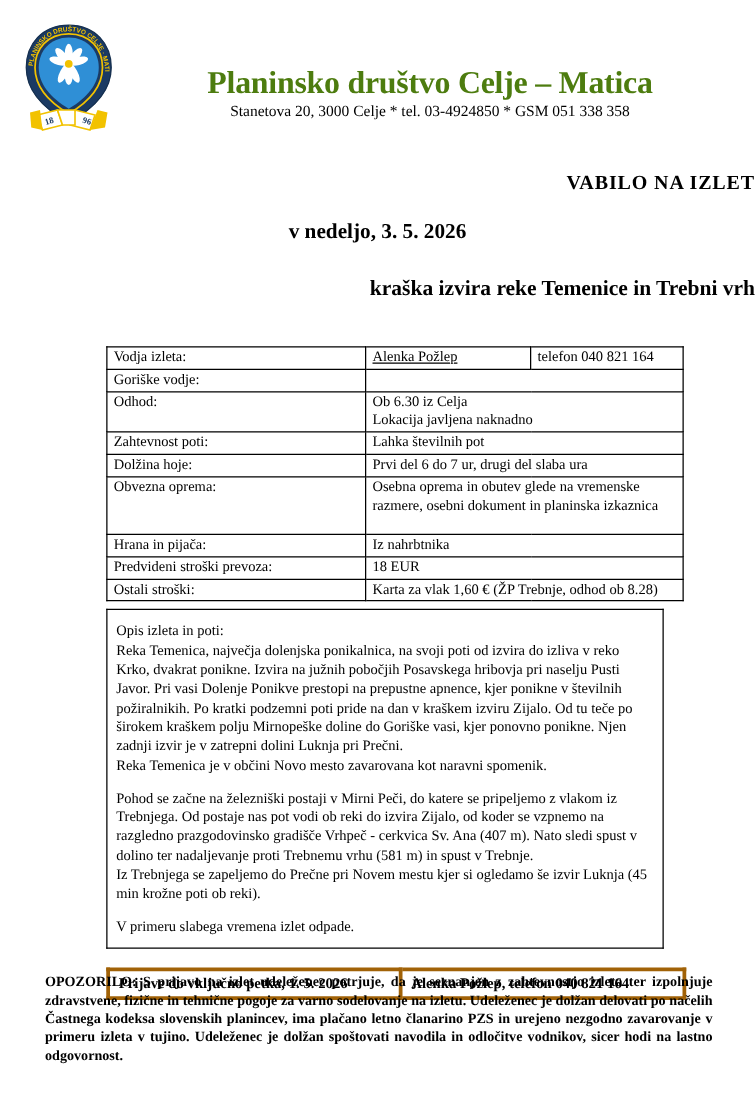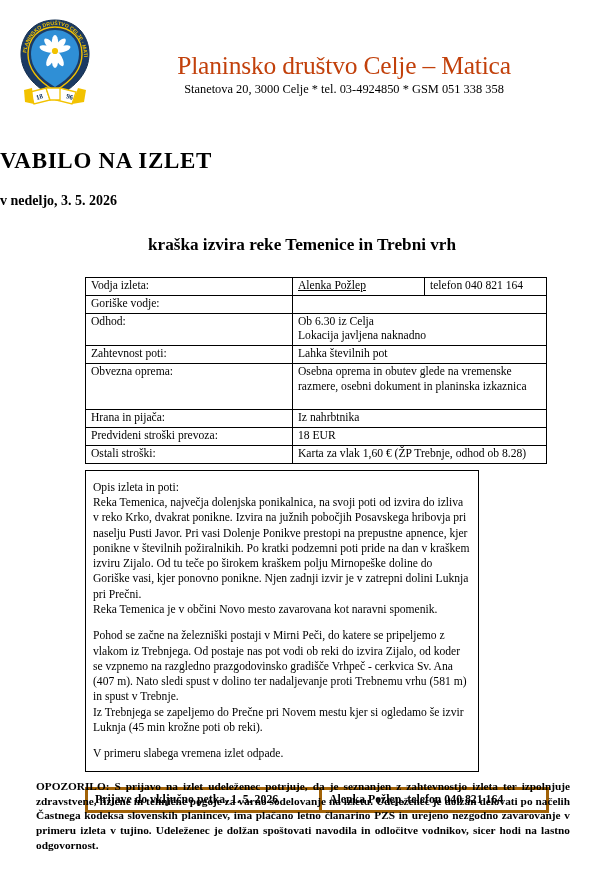--- a/index.html
+++ b/index.html
@@ -29,50 +29,51 @@
     height: 96px;
   }
   .org-block {
     position: absolute;
     left: 104px;
     top: 52px;
     width: 480px;
     text-align: center;
   }
   .org-name {
-    color: #c2410c;
-    font-weight: normal;
+    color: #4d7c0f;
+    font-weight: bold;
     font-size: 25.5px;
     line-height: 1.06;
     letter-spacing: -0.2px;
     white-space: nowrap;
   }
   .org-address {
     margin-top: 3px;
     font-size: 12.4px;
     font-weight: normal;
     line-height: 1.2;
     white-space: nowrap;
   }
 
   
   .title-main {
-    text-align: left;
-    font-size: 23px;
+    text-align: right;
+    font-size: 16px;
     font-weight: bold;
     letter-spacing: 0.7px;
-    margin-top: 36px;
+    margin-top: 26px;
   }
   .title-date {
-    font-size: 14px;
+    text-align: center;
+    font-size: 17px;
     font-weight: bold;
     margin-top: 19px;
   }
   .title-route {
-    text-align: center;
+    text-align: right;
     font-size: 17.2px;
     font-weight: bold;
     margin-top: 26px;
   }
 
   
   .sheet {
     position: absolute;
     left: 85px;
     width: 431px;
@@ -93,21 +94,21 @@
   td.c-label { width: 197px; }
   td.c-value { width: 122px; text-decoration: underline; }
   td.c-extra { width: 112px; }
   .vline { white-space: pre-line; }
   .tall { height: 46px; }
 
   
   table.desc {
     border-collapse: collapse;
     table-layout: fixed;
-    width: 394px;
+    width: 446px;
     font-size: 11.6px;
     line-height: 1.32;
     margin-top: 6px;
   }
   table.desc td {
     border: 1px solid #000000;
     padding: 9px 8px 9px 7px;
     vertical-align: top;
   }
   .desc-p { margin: 0; }
@@ -209,20 +210,24 @@
       </tr>
       <tr>
         <td class="c-label">Odhod:</td>
         <td colspan="2" class="vline">Ob 6.30 iz Celja
 Lokacija javljena naknadno</td>
       </tr>
       <tr>
         <td class="c-label">Zahtevnost poti:</td>
         <td colspan="2">Lahka številnih pot</td>
       </tr>
+      <tr>
+        <td class="c-label">Dolžina hoje:</td>
+        <td colspan="2">Prvi del 6 do 7 ur, drugi del slaba ura</td>
+      </tr>
       <tr class="tall">
         <td class="c-label">Obvezna oprema:</td>
         <td colspan="2" class="vline">Osebna oprema in obutev glede na vremenske
 razmere, osebni dokument in planinska izkaznica</td>
       </tr>
       <tr>
         <td class="c-label">Hrana in pijača:</td>
         <td colspan="2">Iz nahrbtnika</td>
       </tr>
       <tr>

